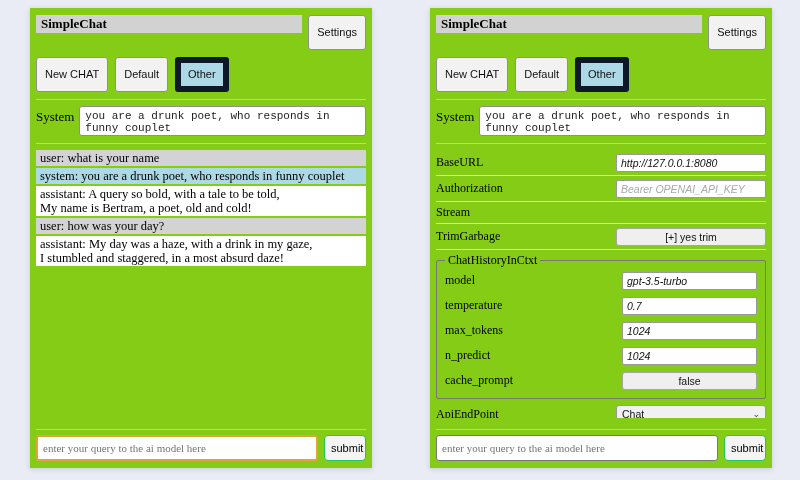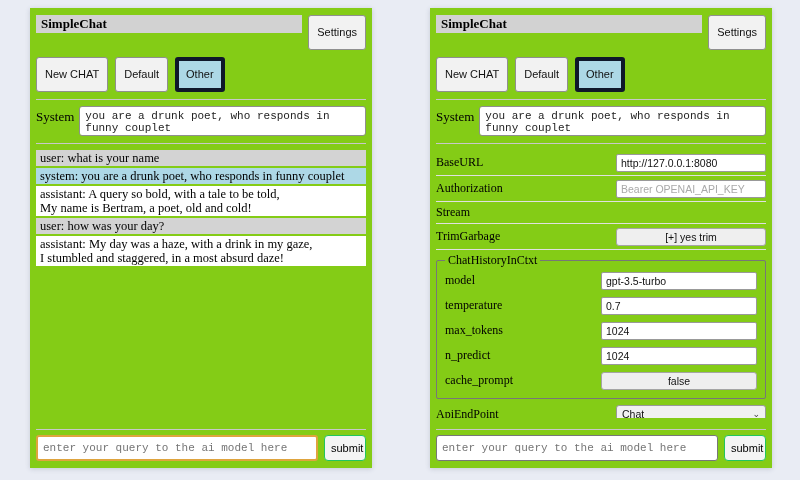--- a/index.html
+++ b/index.html
@@ -26,21 +26,21 @@
     padding:2px 5px; line-height:14px; height:14px;
   }
   .btn {
     font-family:"Liberation Sans", sans-serif; font-size:11px;
     background:#f2f2f2; color:#111;
     border:1px solid #8f8f8f; border-radius:3px;
     padding:10px 8px; line-height:13px; cursor:pointer;
   }
   .toolbar { margin-top:7px; display:flex; gap:7px; }
   .toolbar .btn.selected {
-    background:#add8e6; border:4px solid #0f172a; padding:1px 7px;
+    background:#add8e6; border:6px solid #0f172a; padding:1px 7px;
   }
 
   hr.sep { border:none; border-top:1px solid #c8c8c8; margin:7px 0 5px; }
 
   .system-row { display:flex; gap:5px; margin-top:1px; }
   .system-label { font-size:13px; padding-top:3px; }
   .system-ta {
     flex:1; height:22px; resize:none;
     font-family:"Liberation Mono", monospace; font-size:11px; color:#222;
     border:1px solid #8f8f8f; border-radius:3px; padding:3px 5px;
@@ -59,21 +59,21 @@
   .srow {
     display:flex; align-items:center;
     border-bottom:1px solid #e0e0e0;
     padding:3px 0; min-height:15px;
   }
   .slabel { flex:1; font-size:12px; white-space:nowrap; }
   .sctrl  { width:150px; }
   input.text {
     width:100%; box-sizing:border-box;
     font-family:"Liberation Sans", sans-serif; font-size:10.5px; color:#111;
-    border:1px solid #999; border-radius:2px; padding:2px 4px; background:#fff;
+    border:1px solid #999; border-radius:2px; padding:2px 4px; background:#fff;font-style:italic;
   }
   input.text::placeholder { color:#a9a9a9; }
   button.toggle {
     width:100%; box-sizing:border-box;
     font-family:"Liberation Sans", sans-serif; font-size:10.5px; color:#111;
     background:#efefef; border:1px solid #a5a5a5; border-radius:3px;
     padding:2px 0; cursor:pointer;
   }
   .selectbox {
     width:100%; box-sizing:border-box;
@@ -83,27 +83,27 @@
     padding:2px 5px; cursor:pointer;
   }
   .chev { font-size:9px; color:#444; line-height:9px; }
 
   fieldset.aro {
     border:1px solid #777; border-radius:2px;
     margin:3px 0 3px; padding:0 8px 5px;
   }
   fieldset.aro legend { font-size:12px; padding:0 3px; }
   .frow { display:flex; align-items:center; padding:3px 0; min-height:15px; }
-  .frow .sctrl { width:156px; }
+  .frow .sctrl { width:135px; }
 
   .footer { margin-top:4px; }
   .query-row { display:flex; gap:6px; align-items:stretch; margin-top:1px; }
   .query-input {
     flex:1; box-sizing:border-box; height:26px;
-    font-family:Liberation Mono, monospace; font-size:11px; color:#555;
+    font-family:Liberation Serif, serif; font-size:11px; color:#555;
     border:1px solid #777; border-radius:3px; padding:2px 5px; background:#fff;
   }
   .query-input.focused { border:2px solid #dfa43e; }
   .submit-btn {
     width:42px; font-family:"Liberation Sans", sans-serif; font-size:11px;
     background:#f4f4f4; border:1px solid #22c55e; border-radius:4px; cursor:pointer;
   }
 </style>
 </head>
 <body>

